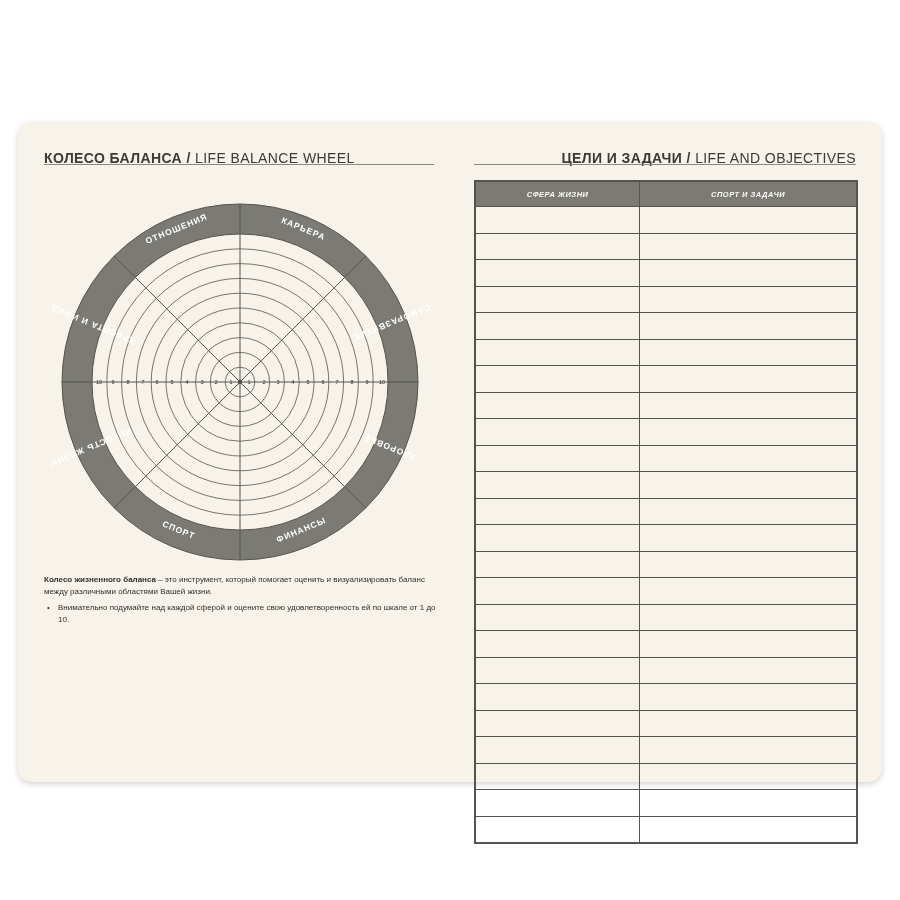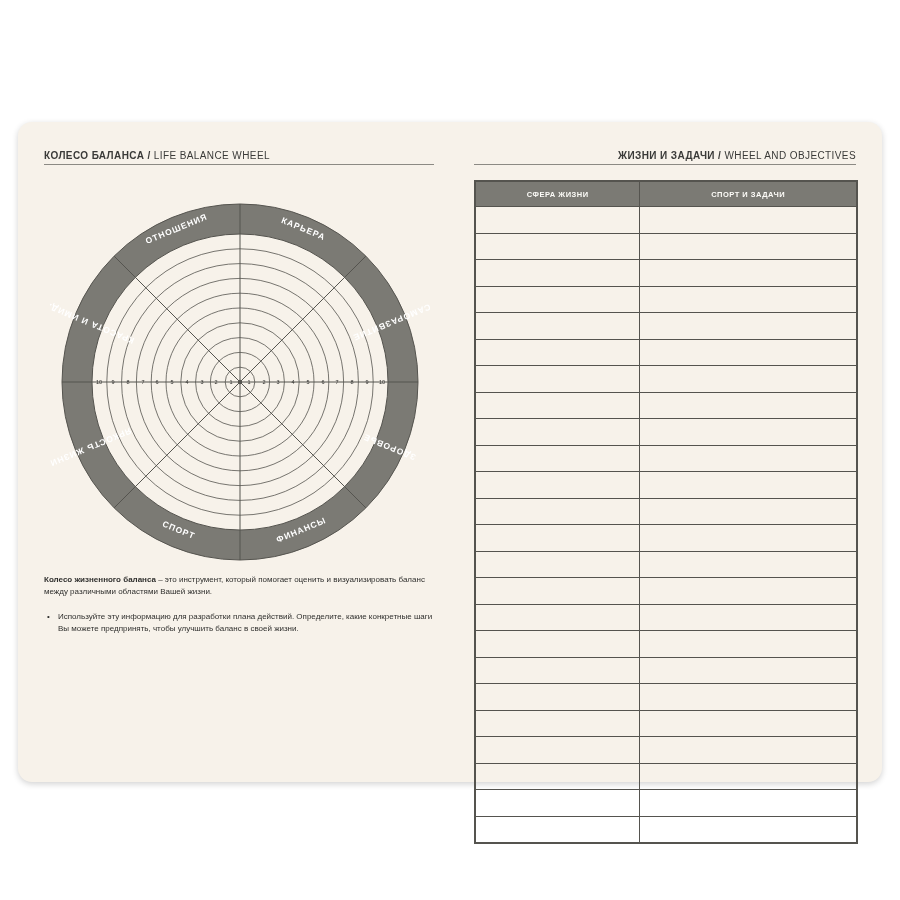--- a/index.html
+++ b/index.html
@@ -2,63 +2,63 @@
 <html><head>
 <meta charset="utf-8">
 <style>
   html,body{margin:0;padding:0;background:#ffffff;}
   body{width:900px;height:900px;font-family:"Liberation Sans",sans-serif;}
   #page{position:relative;width:900px;height:900px;background:#ffffff;overflow:hidden;}
   .spread{position:absolute;left:18px;top:122px;width:864px;height:660px;background:#f7f2ea;border-radius:14px;box-shadow:0 2px 6px rgba(0,0,0,.18);}
   .inner{position:absolute;left:0;top:0;right:0;bottom:0;}
 
   
-  .hdr{position:absolute;font-size:10px;font-weight:bold;letter-spacing:.4px;color:#3a3a38;}
+  .hdr{position:absolute;font-size:14px;font-weight:bold;letter-spacing:.4px;color:#3a3a38;}
   .hdr .light{font-weight:normal;}
   .hdr-rule{position:absolute;height:1px;background:#8c8a84;}
 
   .left-hdr{left:26px;top:28px;}
   .left-rule{left:26px;top:42px;width:390px;}
   .right-hdr{right:26px;top:28px;text-align:right;}
   .right-rule{left:456px;top:42px;width:382px;}
 
   
   .wheel-wrap{position:absolute;left:32px;top:70px;width:380px;height:380px;}
   .wheel-svg{display:block;}
 
   
   .desc{position:absolute;left:26px;top:452px;width:392px;color:#2f2f2d;font-size:8px;line-height:1.45;}
-  .desc p{margin:0 0 14px 0;}
+  .desc p{margin:0 0 5px 0;}
   .desc b{font-weight:bold;}
   .desc ul{margin:0;padding:0;list-style:none;}
   .desc li{position:relative;padding-left:14px;margin-bottom:5px;}
   .desc li:before{content:"•";position:absolute;left:3px;top:0;color:#2f2f2d;}
 
   
-  .tbl{position:absolute;left:456px;top:58px;width:382px;border:1px solid #55544f;border-collapse:collapse;}
+  .tbl{position:absolute;left:456px;top:58px;width:382px;border:1px solid #55544f;border-collapse:collapse;font-style:italic;}
   table{border-collapse:collapse;width:100%;table-layout:fixed;}
   th{background:#7b7a74;color:#fdfcf8;font-size:7.5px;font-weight:bold;letter-spacing:.5px;height:22px;border:1px solid #55544f;text-align:center;}
   td{border:1px solid #55544f;height:23.5px;background:transparent;}
   .col1{width:43%;}
   .col2{width:57%;}
 </style>
 </head>
 <body>
 
 <div id="page">
   <div class="spread">
     <div class="inner">
 
       <div class="hdr left-hdr">
         <span>КОЛЕСО БАЛАНСА / </span><span class="light">LIFE BALANCE WHEEL</span>
       </div>
       <div class="hdr-rule left-rule"></div>
 
       <div class="hdr right-hdr">
-        <span>ЖИЗНИ И ЗАДАЧИ / </span><span class="light">WHEEL AND OBJECTIVES</span>
+        <span>ЦЕЛИ И ЗАДАЧИ / </span><span class="light">LIFE AND OBJECTIVES</span>
       </div>
       <div class="hdr-rule right-rule"></div>
 
       <div class="wheel-wrap">
         <svg class="wheel-svg" width="380" height="380" viewBox="0 0 380 380">
           <defs>
             <path id="arcTop1" d="M 190,190 m 0,-165 A 165,165 0 0 1 306.67,73.33" fill="none"></path>
           </defs>
 
           <circle cx="190" cy="190" r="178" fill="#7b7a74" stroke="#55544f" stroke-width="1"></circle>
@@ -127,21 +127,21 @@
             <text transform="translate(190,190) rotate(337.5) translate(0,-163)" text-anchor="middle">ОТНОШЕНИЯ</text>
           </g>
         </svg>
       </div>
 
       <div class="desc">
         <p>
           <b>Колесо жизненного баланса</b><span> – это инструмент, который помогает оценить и визуализировать баланс между различными областями Вашей жизни.</span>
         </p>
         <ul>
-          <li>Используйте эту информацию для разработки плана действий. Определите, какие конкретные шаги Вы можете предпринять, чтобы улучшить баланс в своей жизни.</li>
+          <li>Внимательно подумайте над каждой сферой и оцените свою удовлетворенность ей по шкале от 1 до 10.</li>
         </ul>
       </div>
 
       <div class="tbl">
         <table>
           <thead>
             <tr>
               <th class="col1">СФЕРА ЖИЗНИ</th>
               <th class="col2">СПОРТ И ЗАДАЧИ</th>
             </tr>

